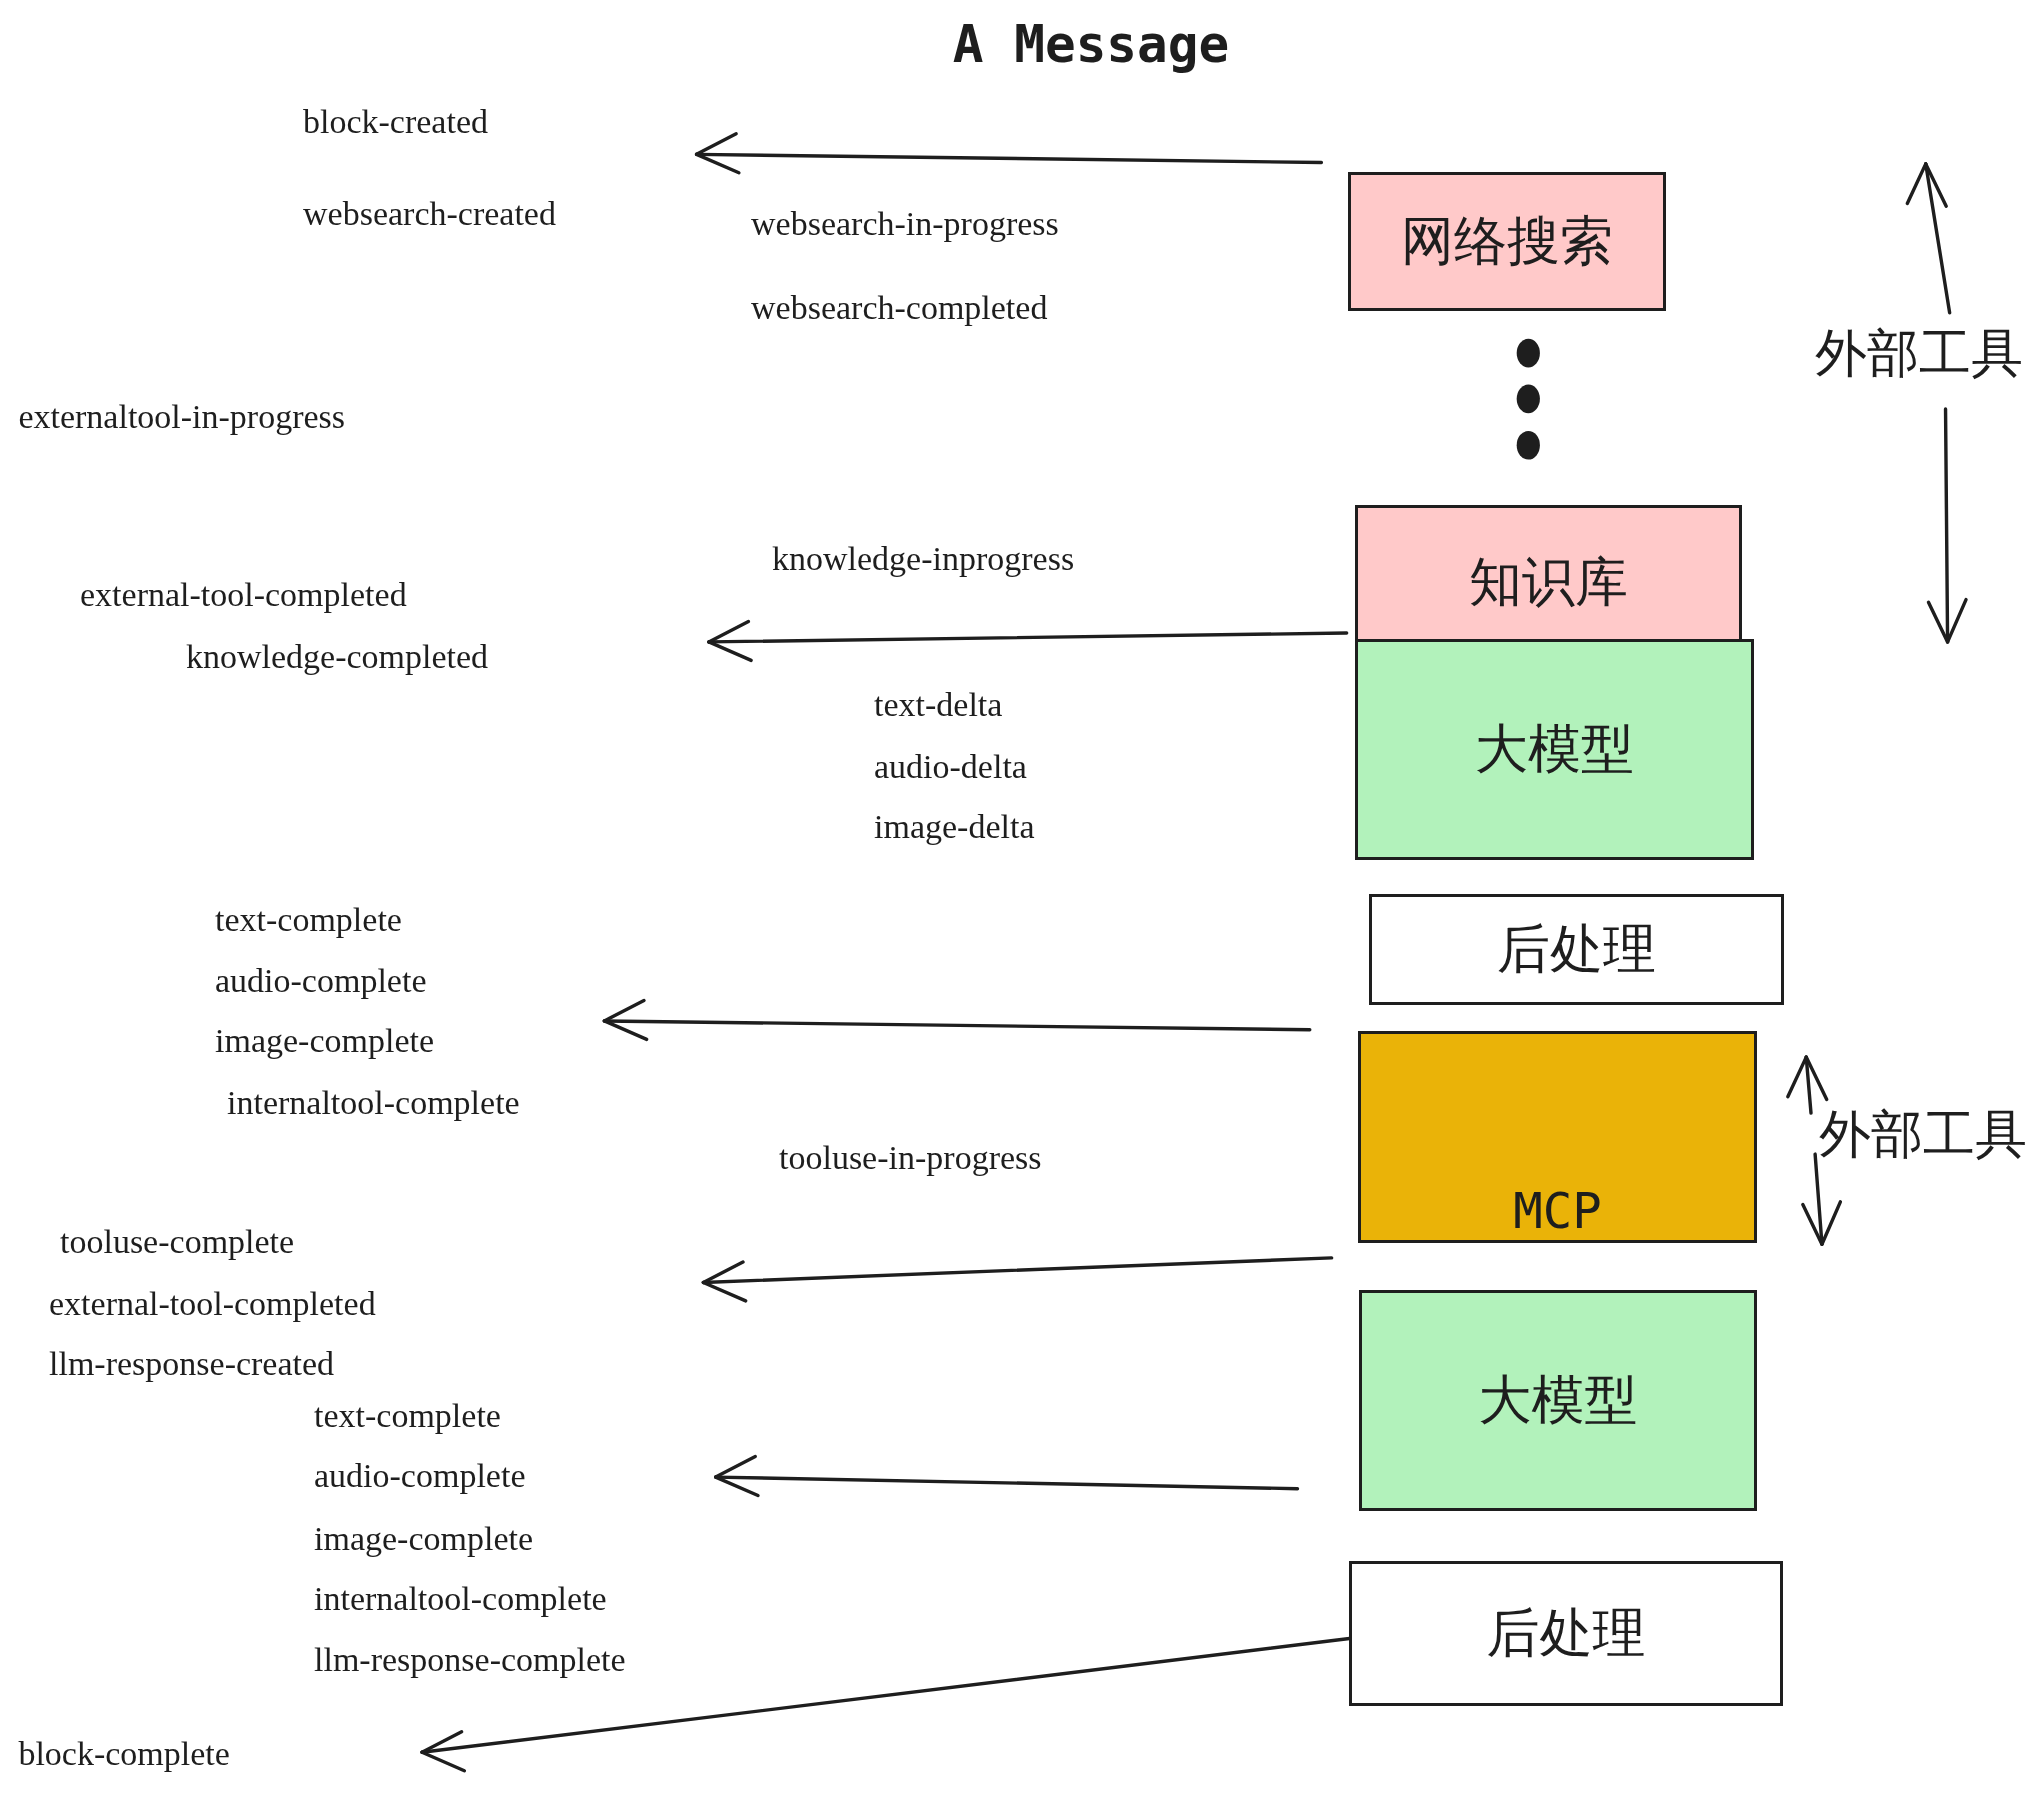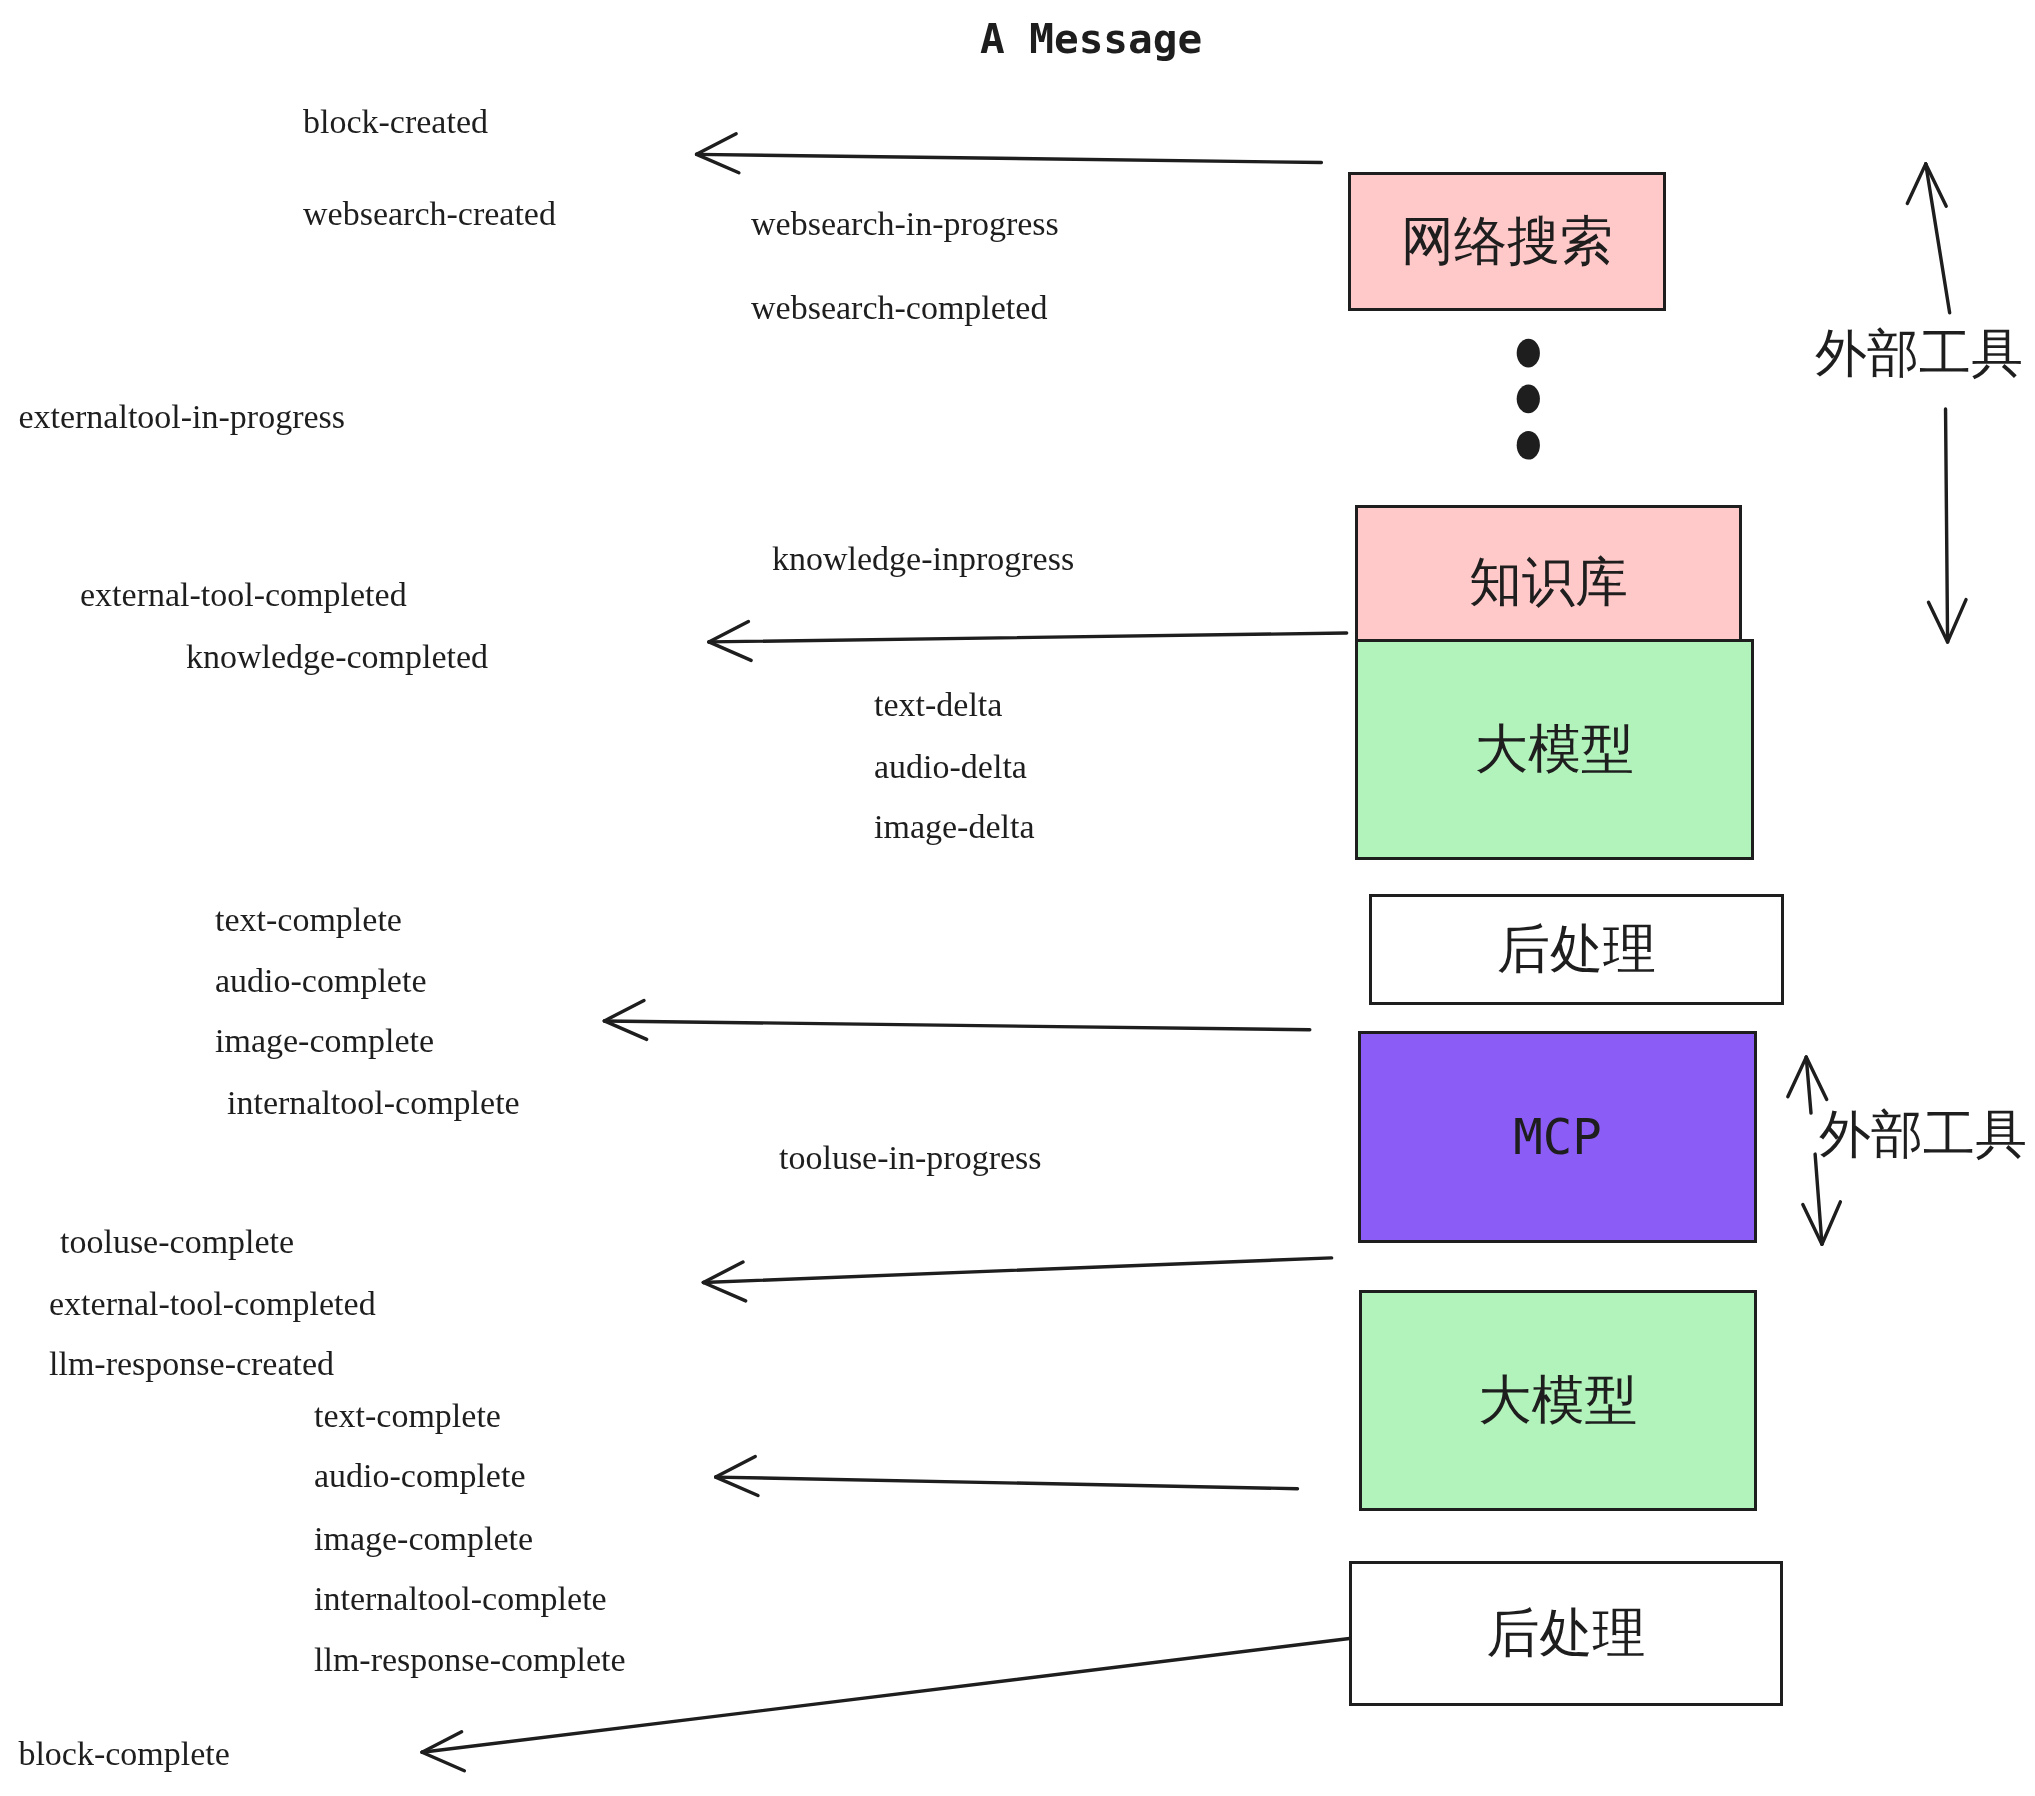--- a/index.html
+++ b/index.html
@@ -1,19 +1,19 @@
 <!DOCTYPE html>
 <html style="font-size:11px"><head>
 <meta charset="utf-8">
 <style>
   html,body{margin:0;padding:0;background:#ffffff;}
   #canvas{position:relative;width:2035px;height:1796px;background:#ffffff;overflow:hidden;
           font-family:"DejaVu Sans Mono", monospace;color:#1e1e1e;}
   #arrow-layer{position:absolute;left:0;top:0;width:2035px;height:1796px;}
-  .title{position:absolute;transform:translateX(-50%);font-size:41px;font-weight:600;white-space:nowrap;}
+  .title{position:absolute;transform:translateX(-50%);font-size:51px;font-weight:600;white-space:nowrap;}
   .event-label{position:absolute;transform:translateY(-52%);font-size:34px;white-space:nowrap;letter-spacing:0;font-family:Liberation Serif, serif;}
   .flow-box{position:absolute;border:3.4px solid #1e1e1e;box-sizing:border-box;
             display:flex;align-items:center;justify-content:center;}
   .flow-box .box-label{font-family:"DejaVu Sans", "Liberation Sans", sans-serif;font-size:53px;white-space:nowrap;}
   .flow-box .box-label.mono{font-family:"DejaVu Sans Mono", monospace;font-size:49px;font-weight:500;}
   .side-label{position:absolute;transform:translate(-50%,-50%);
               font-family:Liberation Serif, serif;font-size:52px;white-space:nowrap;}
 </style>
 </head>
 <body>
@@ -88,21 +88,21 @@
       </div>
       <div class="flow-box" style="left: 1355px; top: 505px; width: 387px; height: 156px; background: rgb(255, 201, 201);">
         <span class="box-label">知识库</span>
       </div>
       <div class="flow-box" style="left: 1355px; top: 639px; width: 399px; height: 221px; background: rgb(178, 242, 187);">
         <span class="box-label">大模型</span>
       </div>
       <div class="flow-box" style="left: 1369px; top: 894px; width: 415px; height: 111px; background: rgb(255, 255, 255);">
         <span class="box-label">后处理</span>
       </div>
-      <div class="flow-box" style="left: 1358px; top: 1031px; width: 399px; height: 212px; background: #8b5cf6;">
+      <div class="flow-box" style="left: 1358px; top: 1031px; width: 399px; height: 212px; background: #eab308; align-items: flex-end;">
         <span class="box-label mono">MCP</span>
       </div>
       <div class="flow-box" style="left: 1359px; top: 1290px; width: 398px; height: 221px; background: rgb(178, 242, 187);">
         <span class="box-label">大模型</span>
       </div>
       <div class="flow-box" style="left: 1349px; top: 1561px; width: 434px; height: 145px; background: rgb(255, 255, 255);">
         <span class="box-label">后处理</span>
       </div>
     </div>
   <div id="side-labels">

